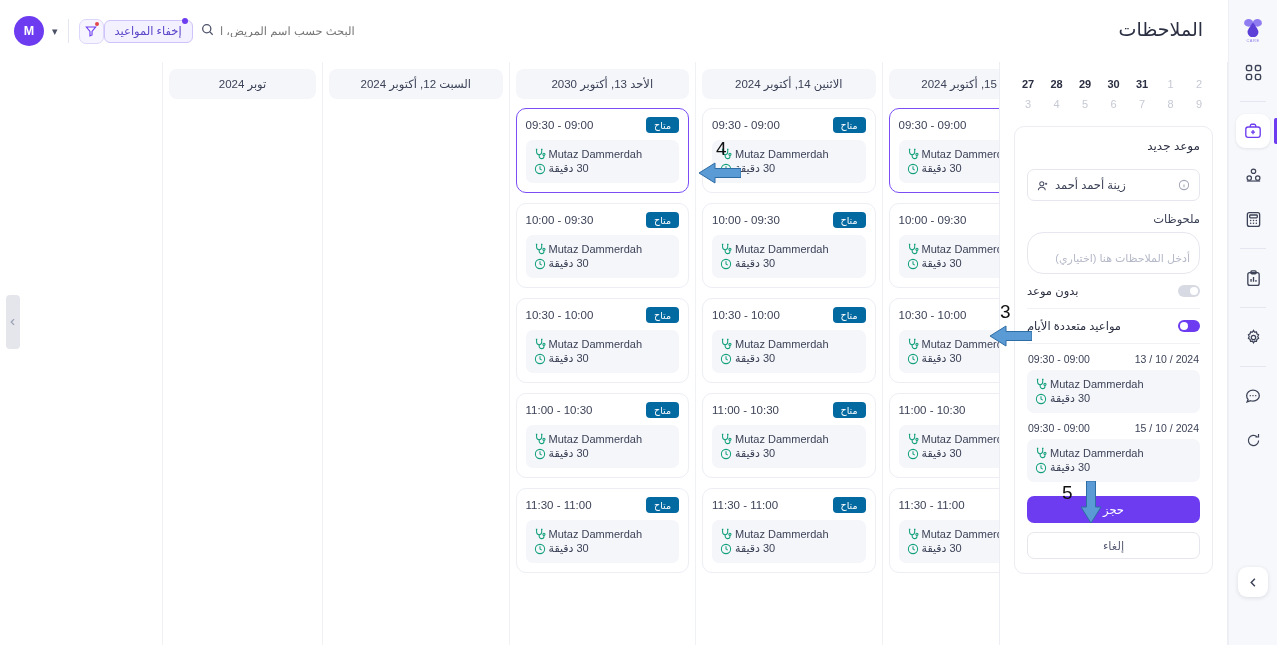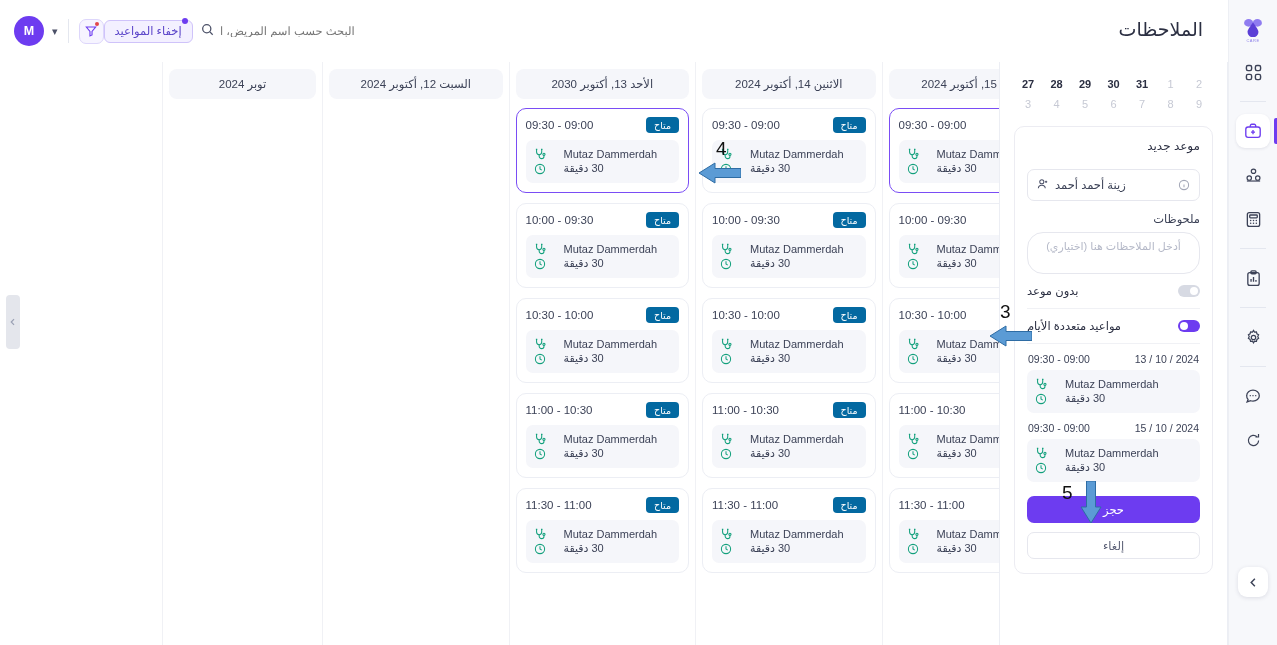--- a/index.html
+++ b/index.html
@@ -89,21 +89,21 @@
   .slot.selected { border: 1.6px solid #7a4df5; }
   .slot-top { display: flex; align-items: center; justify-content: space-between; }
   .badge {
     background: #0369a1; color: #fff; font-size: 9.5px;
     border-radius: 4px; padding: 2.5px 8px;
   }
   .slot-time { font-size: 11.5px; color: #3c4257; }
   .slot-body { margin-top: 7px; background: #f5f6fa; border-radius: 7px; padding: 6px 8px; }
   .slot-row {
     display: flex; flex-direction: row-reverse; align-items: center; justify-content: flex-start;
-    gap: 18px; font-size: 11px; color: #3c4257; margin: 2px 0;
+    gap: 3px; font-size: 11px; color: #3c4257; margin: 2px 0;
   }
   .slot-row .gi { color: #12a07c; display: inline-flex; }
 
   
   .side-panel {
     position: absolute; top: 62px; right: 49px; width: 229px; bottom: 0;
     background: #fff; border-right: 1px solid #eceef4; border-left: 1px solid #eceef4;
     overflow: hidden;
   }
   .mini-cal { padding: 4px 16px 0; }
@@ -116,26 +116,26 @@
     margin: 12px 14px 0; border: 1px solid #ececf2; border-radius: 10px;
     padding: 12px 12px 14px; background: #fff;
   }
   .card-title { font-size: 12px; color: #2b2f42; text-align: right; margin-bottom: 16px; }
   .field {
     height: 32px; border: 1px solid #e6e7ee; border-radius: 7px;
     display: flex; flex-direction: row; align-items: center; justify-content: space-between;
     padding: 0 9px; font-size: 11.5px; color: #3c4257;
   }
   .field .left-ico { color: #a3a7b7; display: inline-flex; }
-  .field .val { display: flex; flex-direction: row-reverse; align-items: flex-start; gap: 6px; }
+  .field .val { display: flex; flex-direction: row-reverse; align-items: flex-end; gap: 6px; }
   .field .val .pi { color: #4c5168; display: inline-flex; }
   .label { font-size: 11.5px; color: #3c4257; text-align: right; margin: 11px 0 6px; }
   .notes {
     height: 42px; border: 1px solid #e6e7ee; border-radius: 16px;
-    padding: 7px 9px; font-size: 11px; color: #b5b9c8; text-align: center;
+    padding: 19px 9px; font-size: 11px; color: #b5b9c8; text-align: right;
   }
   .toggle-row {
     display: flex; flex-direction: row; align-items: center; justify-content: space-between;
     padding: 10px 0; font-size: 11.5px; color: #2b2f42;
     border-bottom: 1px solid #f0f1f5;
   }
   .switch { width: 22px; height: 12px; border-radius: 7px; background: #d7dae3; position: relative; cursor: pointer; }
   .switch .knob { position: absolute; top: 2px; width: 8px; height: 8px; border-radius: 50%; background: #fff; right: 2px; }
   .switch.on { background: #6d3cf0; }
   .switch.on .knob { right: auto; left: 2px; }

